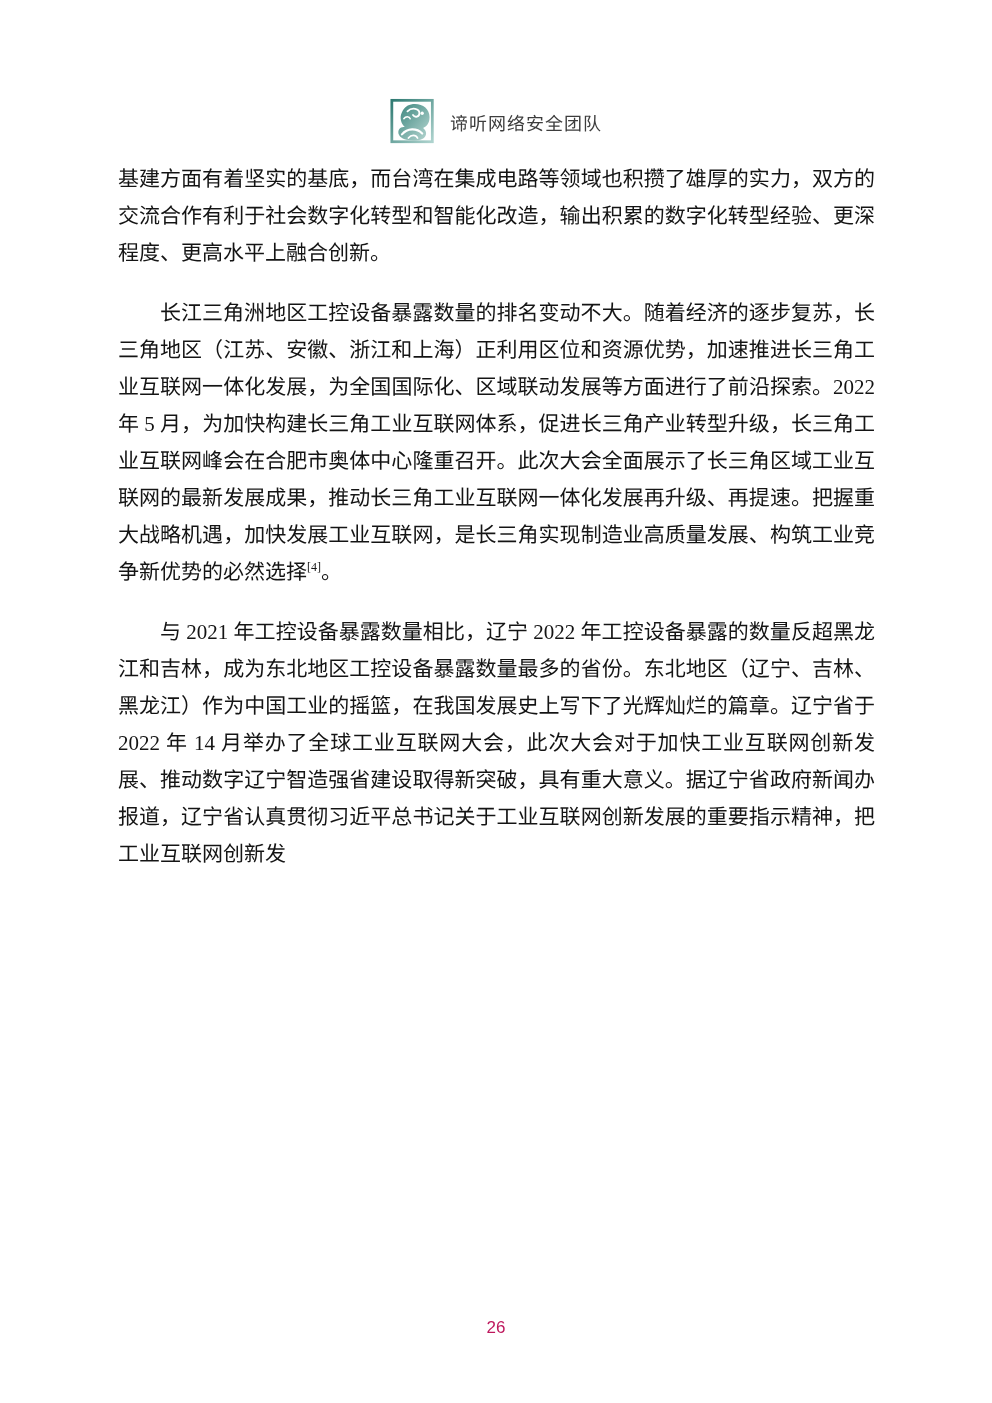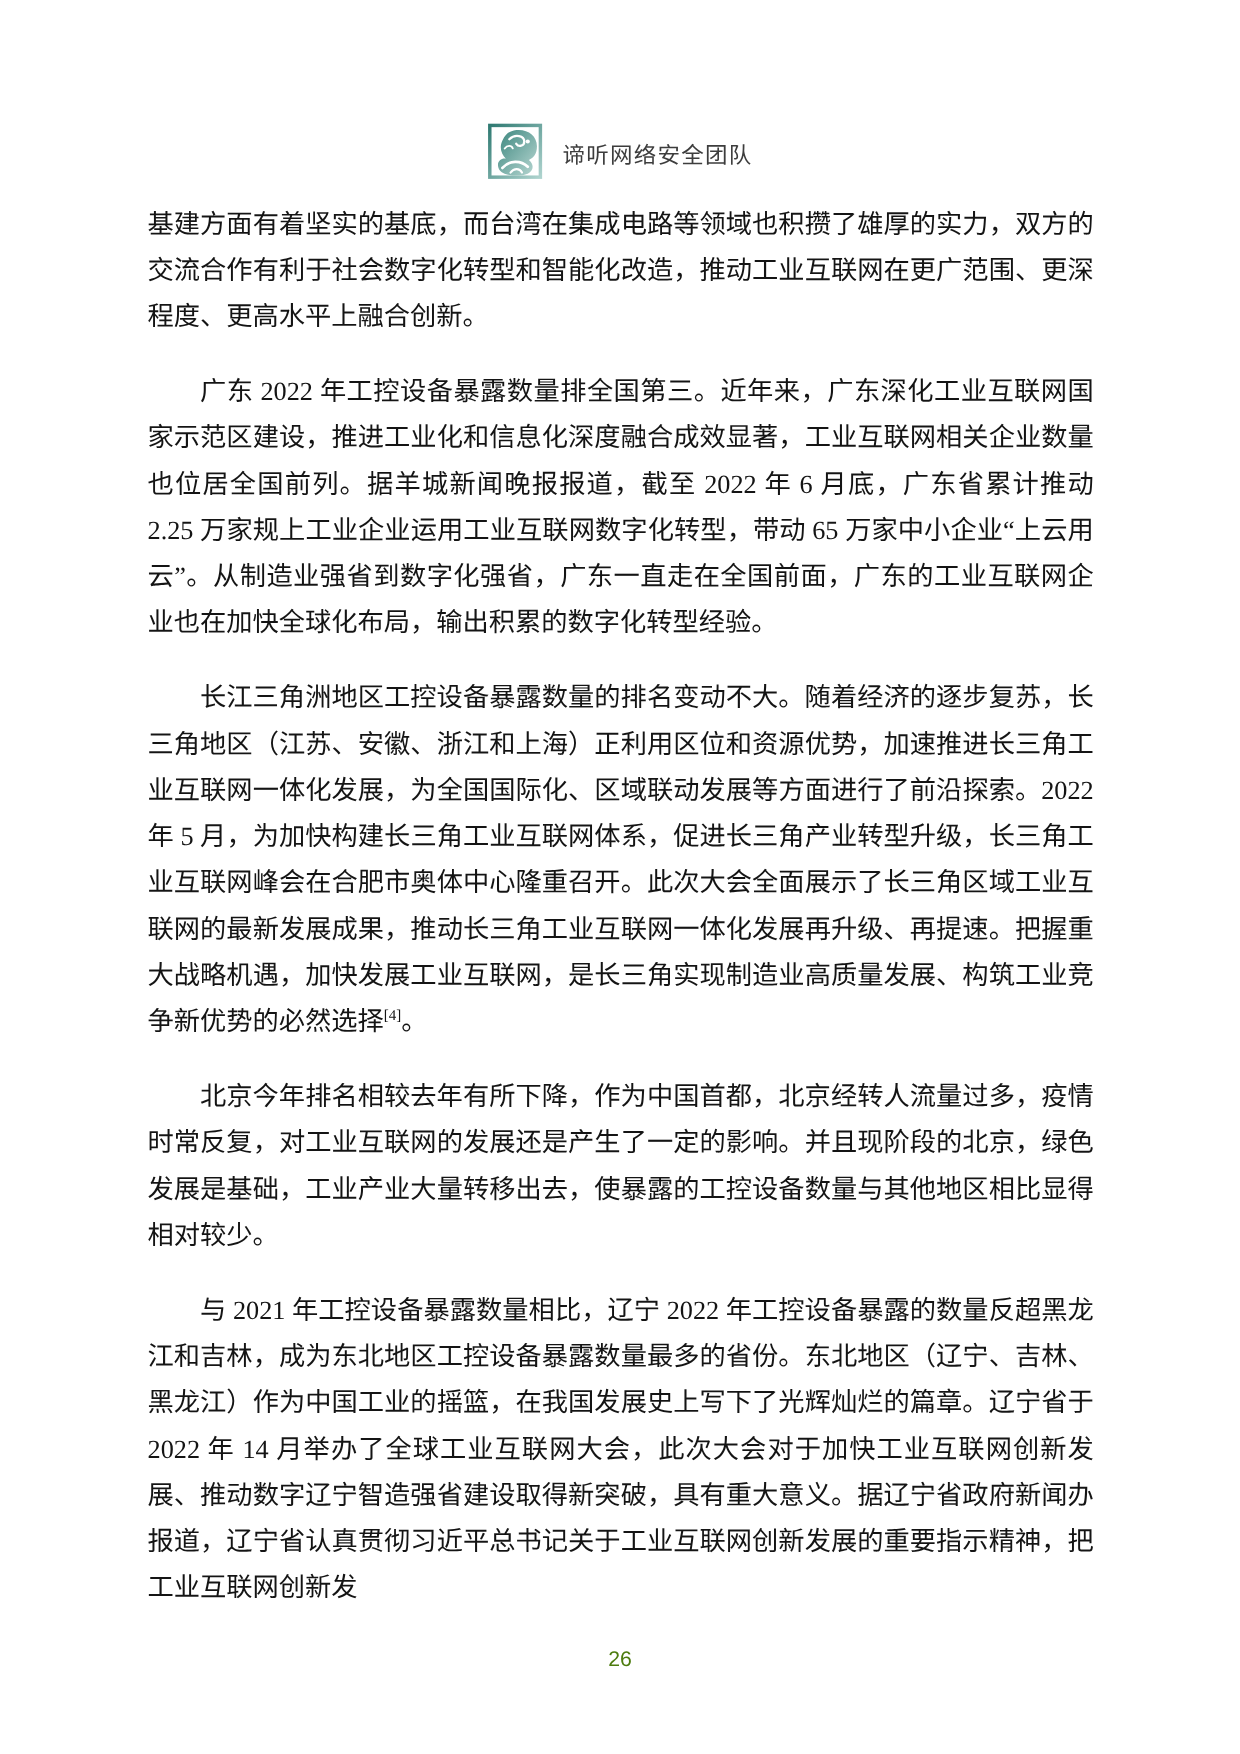--- a/index.html
+++ b/index.html
@@ -57,21 +57,21 @@
   .doc-footer {
     position: absolute;
     top: 1318px;
     left: 0;
     right: 0;
     text-align: center;
   }
   .page-number {
     font-family: "Liberation Sans", "DejaVu Sans", sans-serif;
     font-size: 17px;
-    color: #4d7c0f;
+    color: #be185d;
   }
 </style>
 </head>
 <body>
 
 <div class="page">
 
   <header class="doc-header">
     <span class="logo-wrap">
       <svg viewBox="0 0 50 52" width="46" height="51" aria-hidden="true">
@@ -93,24 +93,22 @@
         <circle cx="35" cy="17" r="1.8" fill="#ffffff"></circle>
         <path d="M 13,40 C 19,33 29,33 35,39" stroke="#ffffff" fill="none" stroke-width="2.4" stroke-linecap="round"></path>
         <path d="M 20,44 C 23,40 28,40 30,44" stroke="#ffffff" fill="none" stroke-width="1.8" stroke-linecap="round"></path>
         <path d="M 15,23 C 17,20 21,20 22,23" stroke="#ffffff" fill="none" stroke-width="1.6" stroke-linecap="round"></path>
       </svg>
     </span>
     <span class="team-name">谛听网络安全团队</span>
   </header>
 
   <main class="doc-body">
-    <p class="para">基建方面有着坚实的基底，而台湾在集成电路等领域也积攒了雄厚的实力，双方的交流合作有利于社会数字化转型和智能化改造，推动工业互联网在更广范围、更深程度、更高水平上融合创新。</p>
-    <p class="para indent">广东 2022 年工控设备暴露数量排全国第三。近年来，广东深化工业互联网国家示范区建设，推进工业化和信息化深度融合成效显著，工业互联网相关企业数量也位居全国前列。据羊城新闻晚报报道，截至 2022 年 6 月底，广东省累计推动 2.25 万家规上工业企业运用工业互联网数字化转型，带动 65 万家中小企业“上云用云”。从制造业强省到数字化强省，广东一直走在全国前面，广东的工业互联网企业也在加快全球化布局，输出积累的数字化转型经验。</p>
+    <p class="para">基建方面有着坚实的基底，而台湾在集成电路等领域也积攒了雄厚的实力，双方的交流合作有利于社会数字化转型和智能化改造，输出积累的数字化转型经验、更深程度、更高水平上融合创新。</p>
     <p class="para indent"><span>长江三角洲地区工控设备暴露数量的排名变动不大。随着经济的逐步复苏，长三角地区（江苏、安徽、浙江和上海）正利用区位和资源优势，加速推进长三角工业互联网一体化发展，为全国国际化、区域联动发展等方面进行了前沿探索。2022 年 5 月，为加快构建长三角工业互联网体系，促进长三角产业转型升级，长三角工业互联网峰会在合肥市奥体中心隆重召开。此次大会全面展示了长三角区域工业互联网的最新发展成果，推动长三角工业互联网一体化发展再升级、再提速。把握重大战略机遇，加快发展工业互联网，是长三角实现制造业高质量发展、构筑工业竞争新优势的必然选择</span><sup class="footnote">[4]</sup><span>。</span></p>
-    <p class="para indent">北京今年排名相较去年有所下降，作为中国首都，北京经转人流量过多，疫情时常反复，对工业互联网的发展还是产生了一定的影响。并且现阶段的北京，绿色发展是基础，工业产业大量转移出去，使暴露的工控设备数量与其他地区相比显得相对较少。</p>
     <p class="para indent">与 2021 年工控设备暴露数量相比，辽宁 2022 年工控设备暴露的数量反超黑龙江和吉林，成为东北地区工控设备暴露数量最多的省份。东北地区（辽宁、吉林、黑龙江）作为中国工业的摇篮，在我国发展史上写下了光辉灿烂的篇章。辽宁省于 2022 年 14 月举办了全球工业互联网大会，此次大会对于加快工业互联网创新发展、推动数字辽宁智造强省建设取得新突破，具有重大意义。据辽宁省政府新闻办报道，辽宁省认真贯彻习近平总书记关于工业互联网创新发展的重要指示精神，把工业互联网创新发</p>
   </main>
 
   <footer class="doc-footer">
     <span class="page-number">26</span>
   </footer>
 
 </div>
 
 </body></html>

